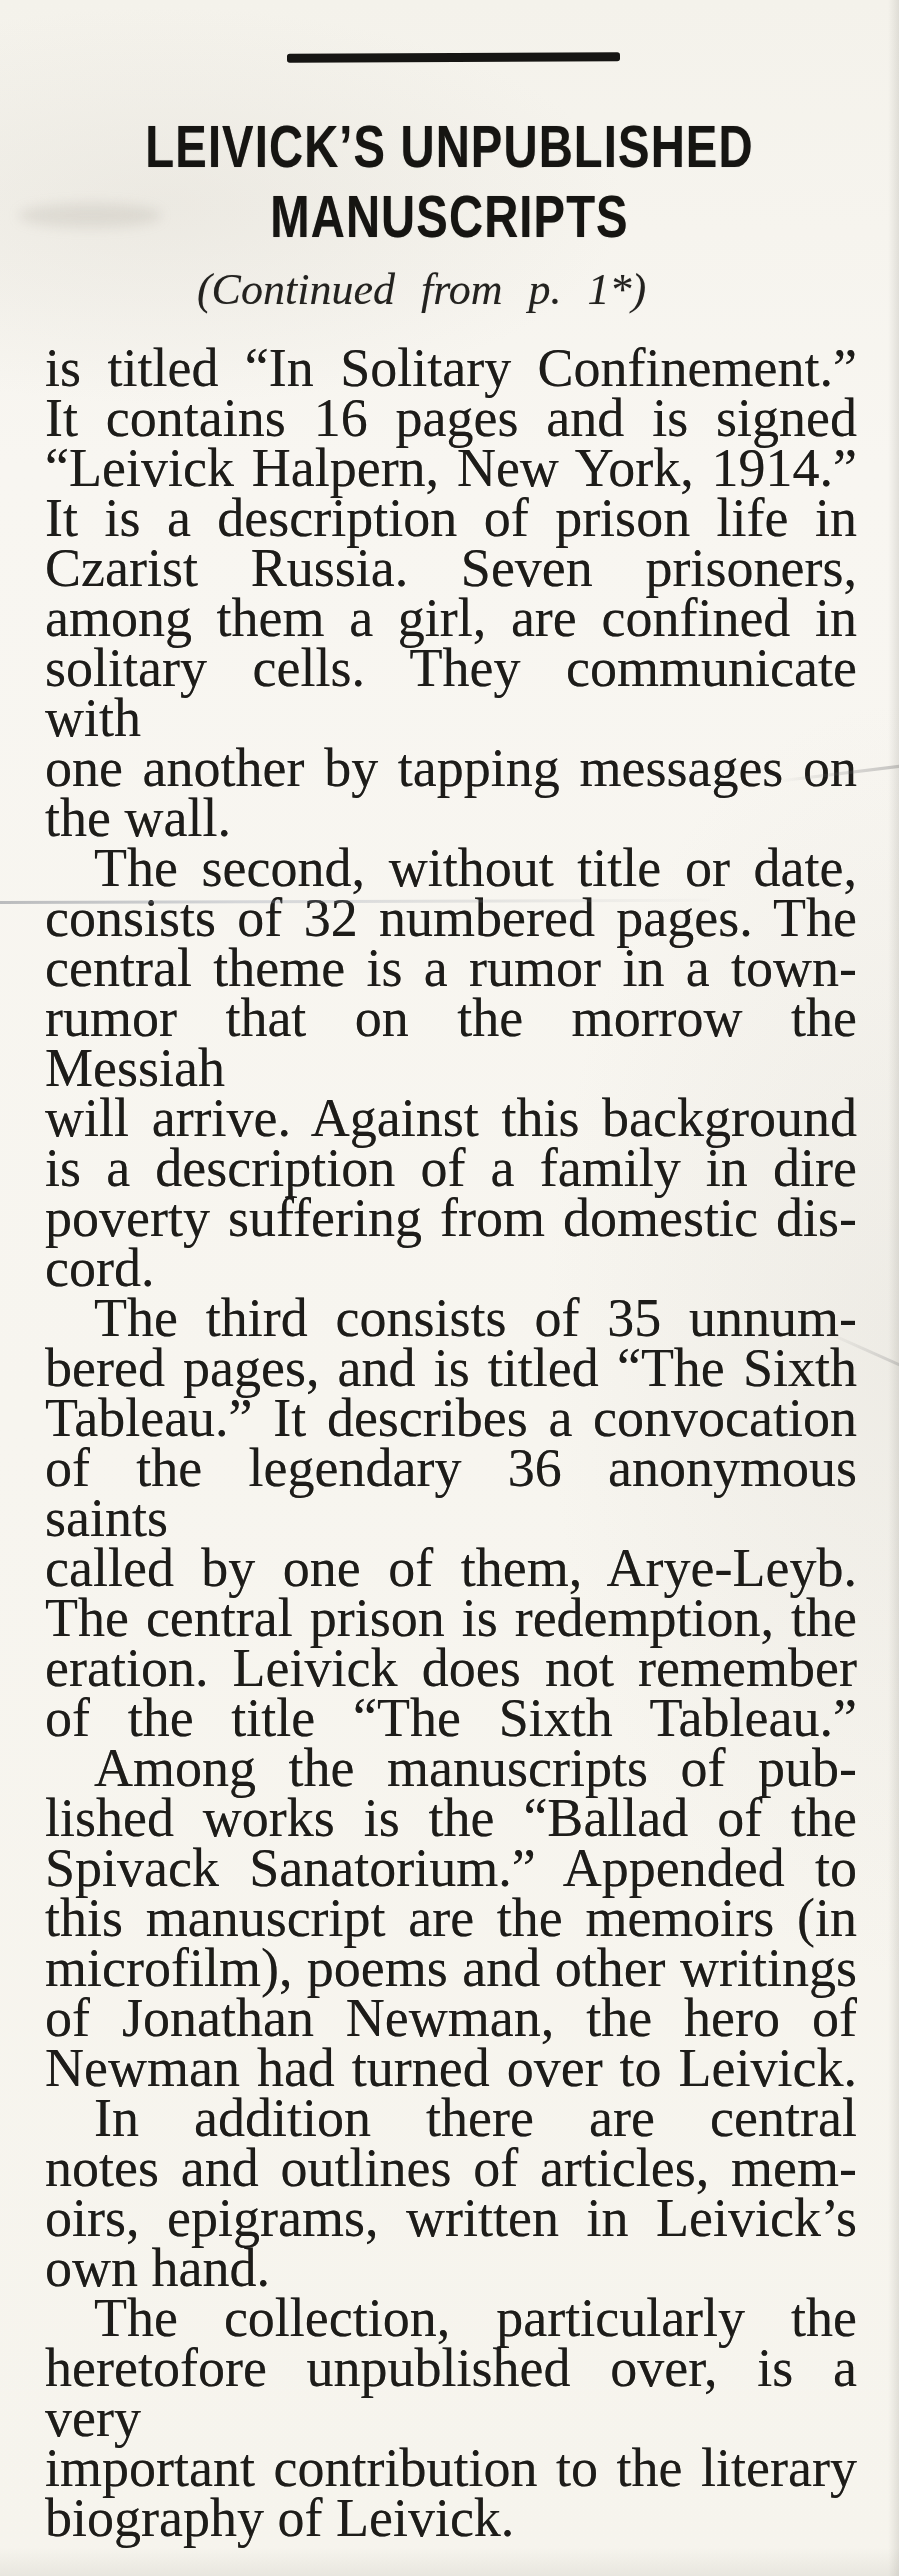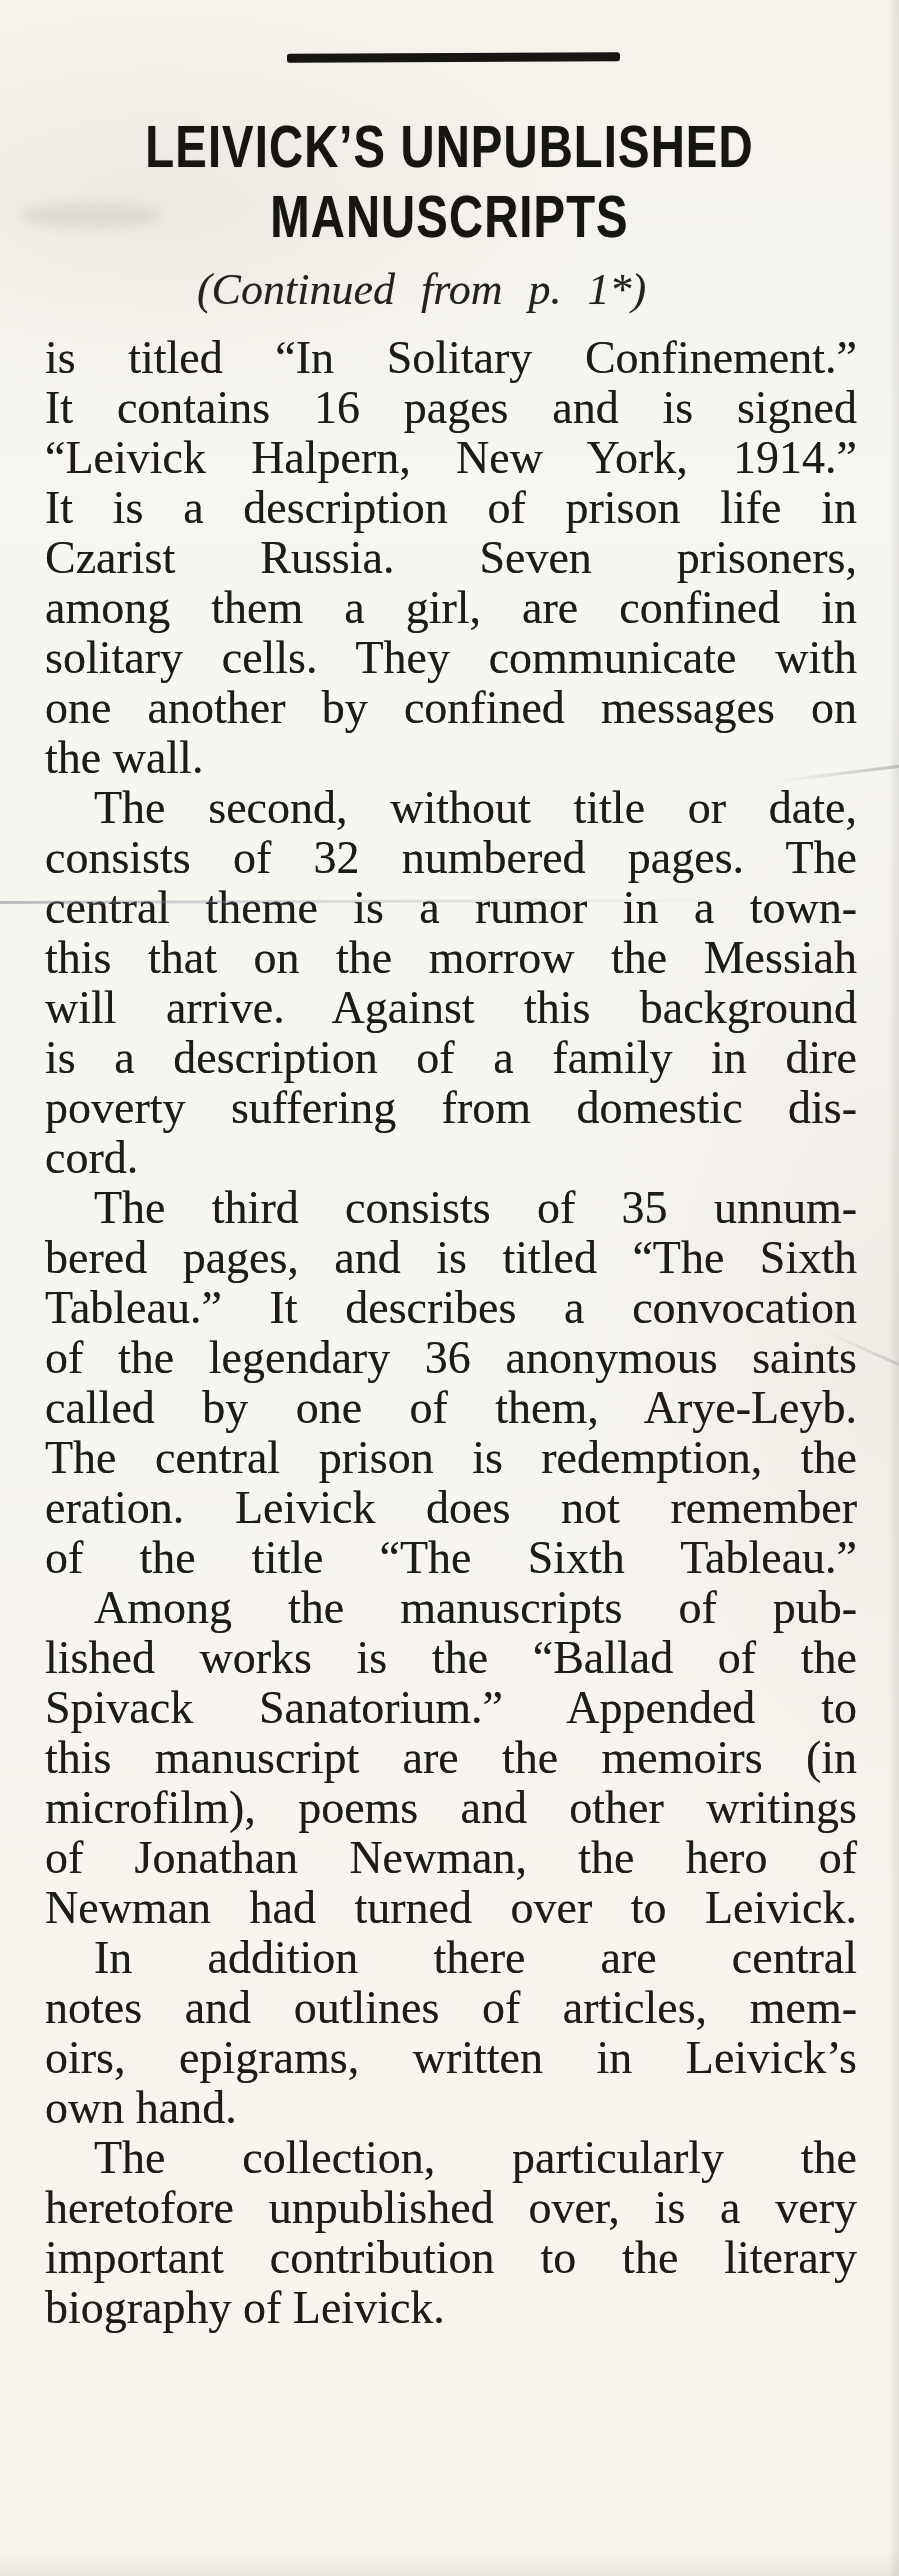--- a/index.html
+++ b/index.html
@@ -59,24 +59,24 @@
     line-height: 53px;
     word-spacing: 15px;
     color: #23221f;
     transform: translateX(-28px);
     text-shadow: 0 0 0.9px rgba(10,10,10,0.3);
   }
 
   
   .body-col {
     position: absolute;
-    top: 333px;
+    top: 343px;
     left: 45px;
     width: 812px;
-    font-size: 46px;
+    font-size: 54px;
     line-height: 50px;
     color: #1d1c19;
     text-shadow: 0 0 0.6px rgba(15,15,15,0.55);
   }
   .para { margin: 0; padding: 0; }
   .line {
     text-align: justify;
     text-align-last: justify;
     white-space: normal;
   }
@@ -159,29 +159,29 @@
   <div class="body-col">
 
     <div class="para">
       <div class="line">is titled “In Solitary Confinement.”</div>
       <div class="line">It contains 16 pages and is signed</div>
       <div class="line">“Leivick Halpern, New York, 1914.”</div>
       <div class="line">It is a description of prison life in</div>
       <div class="line">Czarist Russia. Seven prisoners,</div>
       <div class="line">among them a girl, are confined in</div>
       <div class="line">solitary cells. They communicate with</div>
-      <div class="line">one another by confined messages on</div>
+      <div class="line">one another by tapping messages on</div>
       <div class="line short">the wall.</div>
     </div>
 
     <div class="para">
       <div class="line first">The second, without title or date,</div>
       <div class="line">consists of 32 numbered pages. The</div>
       <div class="line">central theme is a rumor in a town-</div>
-      <div class="line">this that on the morrow the Messiah</div>
+      <div class="line">rumor that on the morrow the Messiah</div>
       <div class="line">will arrive. Against this background</div>
       <div class="line">is a description of a family in dire</div>
       <div class="line">poverty suffering from domestic dis-</div>
       <div class="line short">cord.</div>
     </div>
 
     <div class="para">
       <div class="line first">The third consists of 35 unnum-</div>
       <div class="line">bered pages, and is titled “The Sixth</div>
       <div class="line">Tableau.” It describes a convocation</div>

